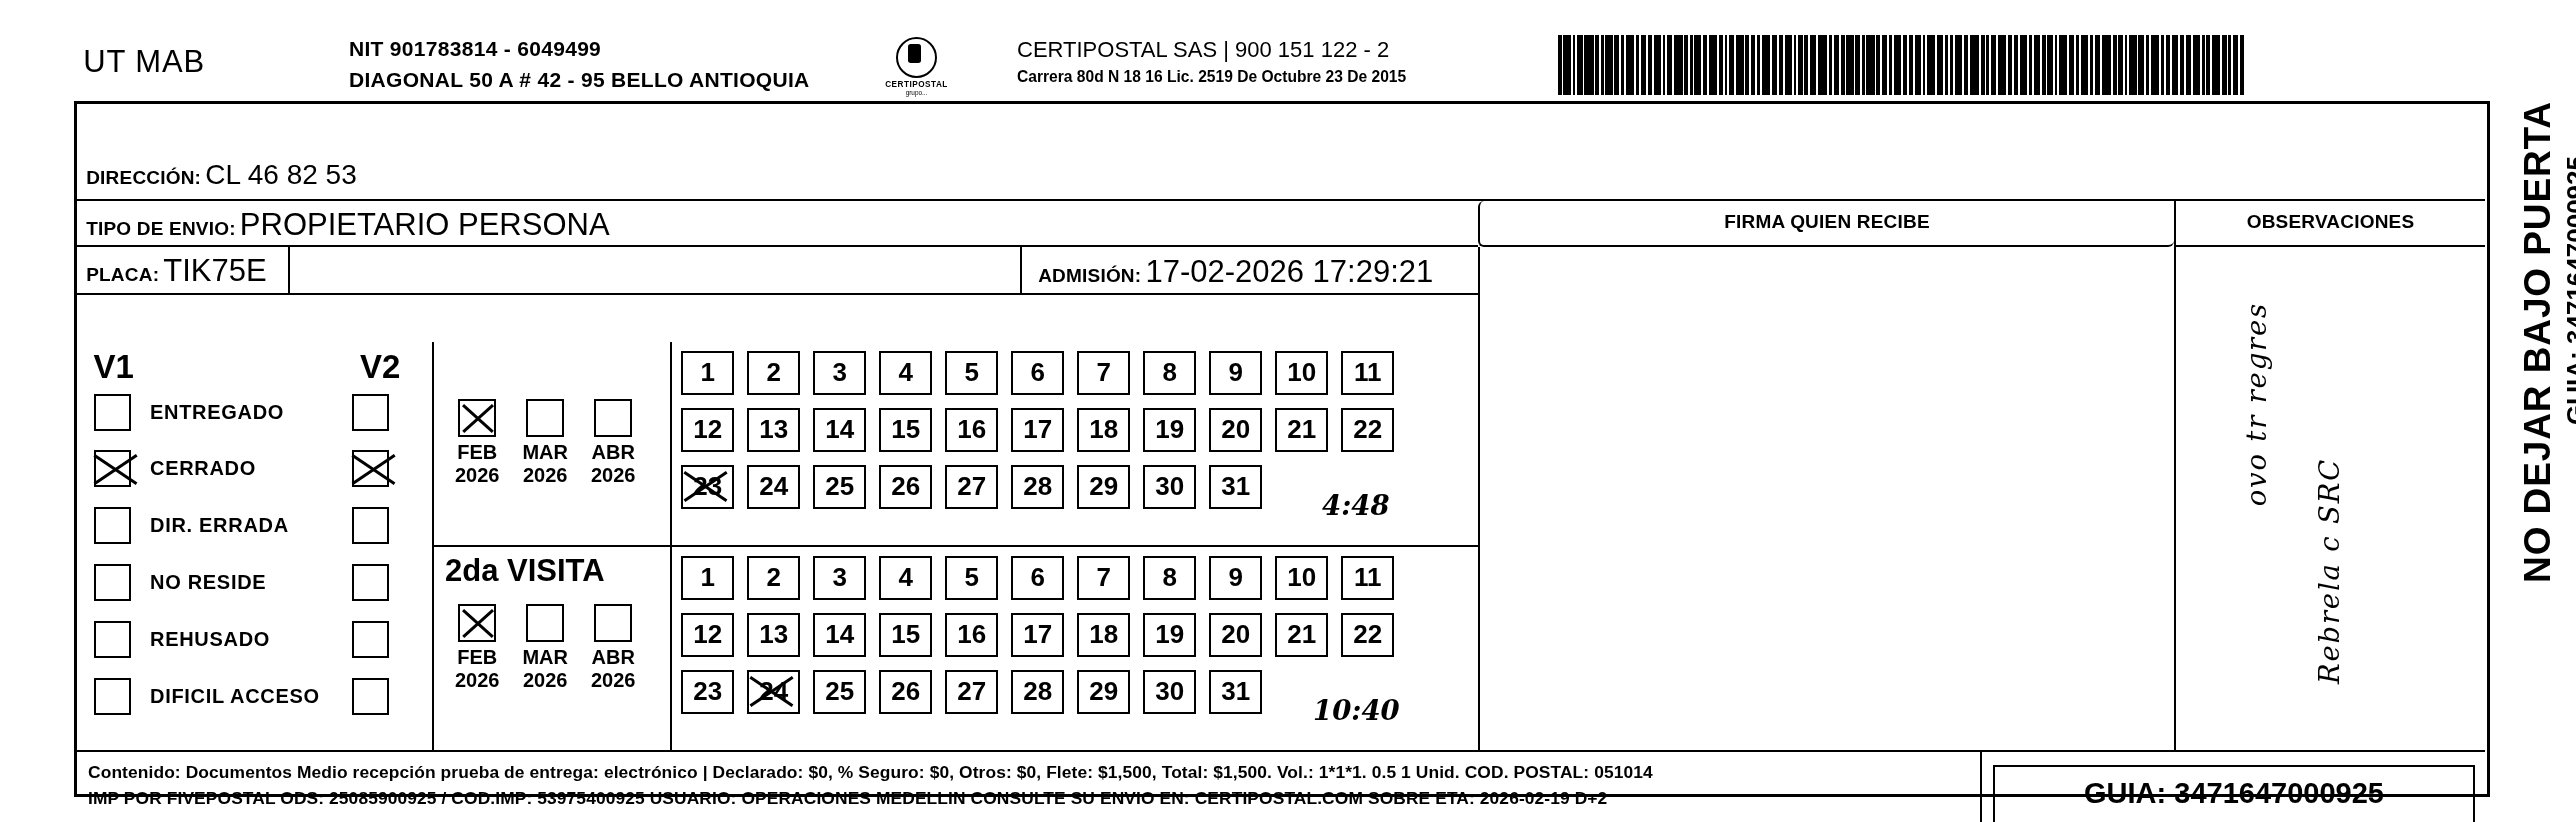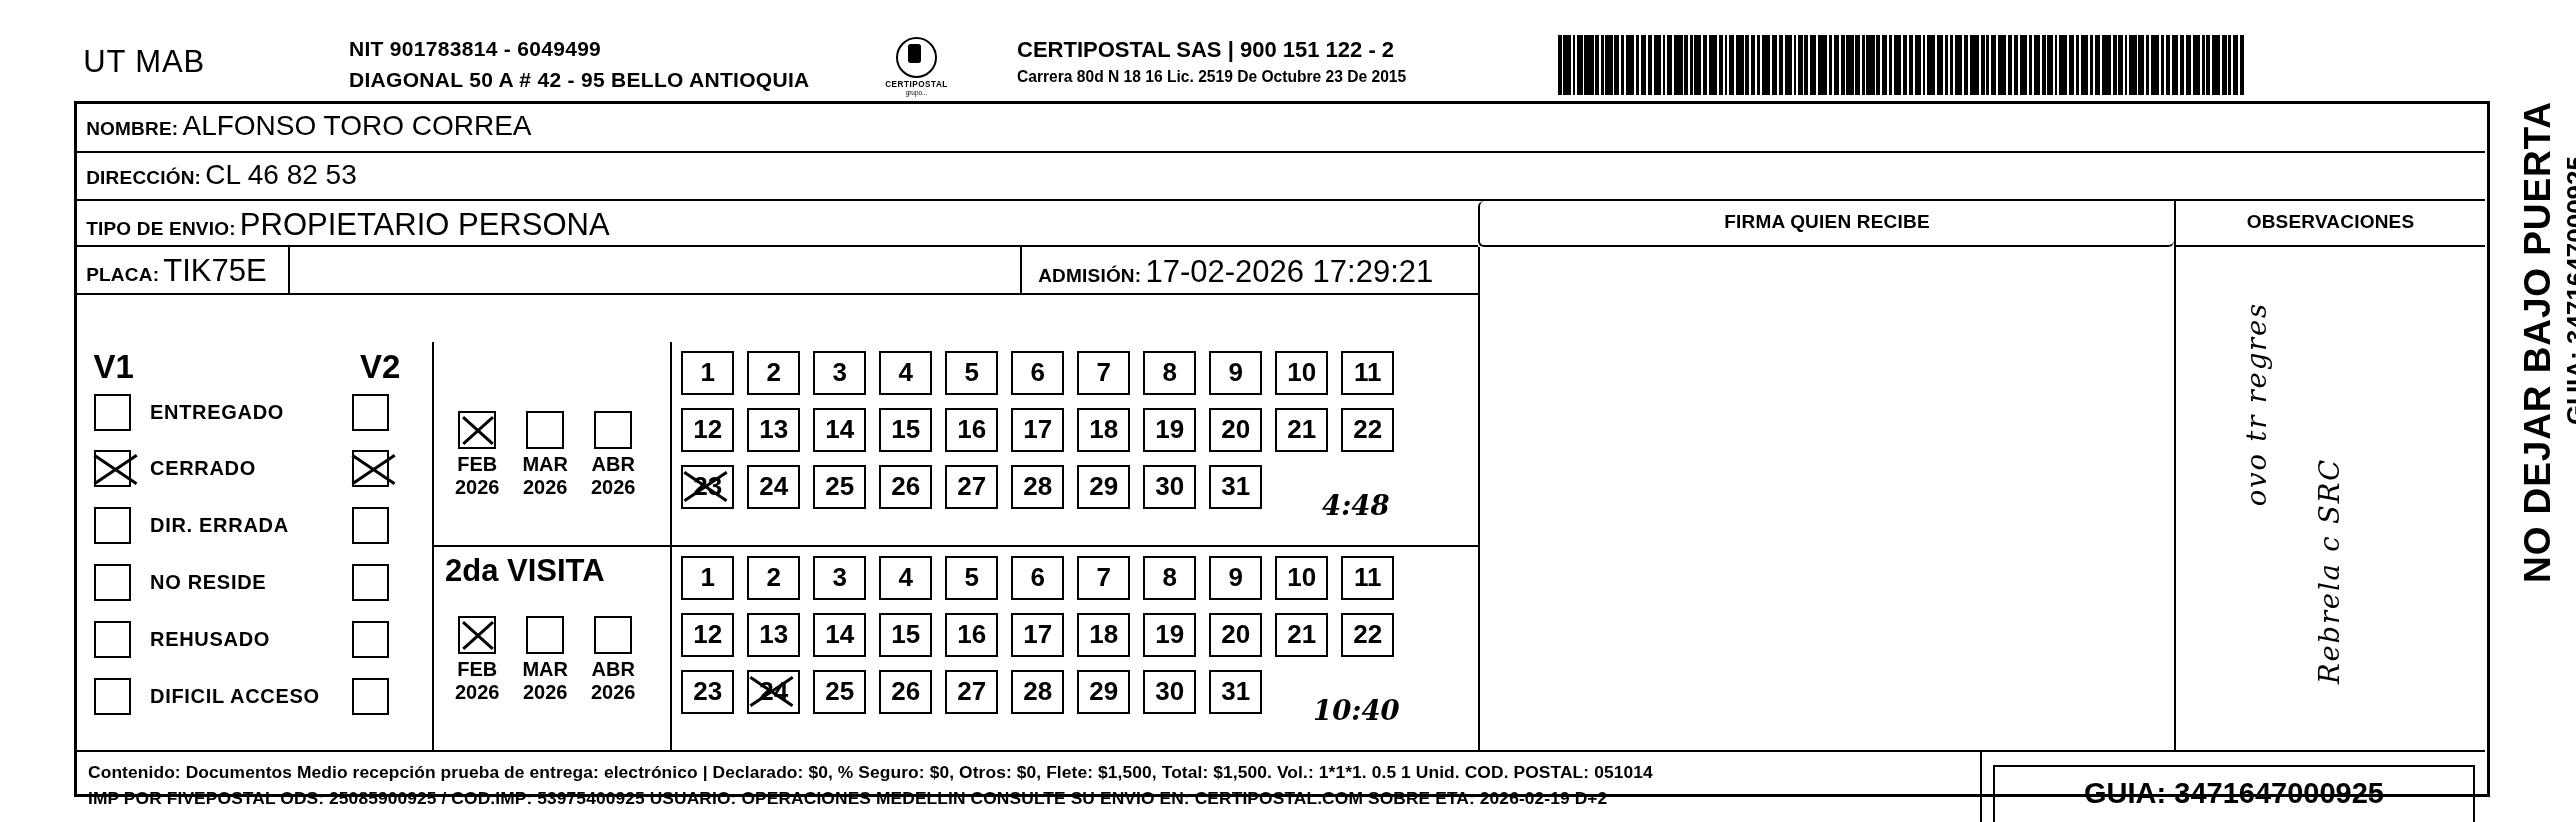--- a/index.html
+++ b/index.html
@@ -11,21 +11,21 @@
   
   .header{position:absolute;left:37px;top:18.3px;width:2473px;height:70px;}
   .brand{position:absolute;left:9.2px;top:13px;font-size:31px;letter-spacing:0.9px;}
   .nit{position:absolute;left:275px;top:5.5px;font-size:21px;font-weight:bold;letter-spacing:0.3px;}
   .nit2{position:absolute;left:275px;top:37px;font-size:21px;font-weight:bold;letter-spacing:0.3px;}
   .logo{position:absolute;left:806px;top:5.5px;width:73px;height:60px;text-align:center;}
   .logo .circ{width:37px;height:37px;border:2.7px solid #000;border-radius:50%;margin:0 auto;position:relative;}
   .logo .circ:after{content:"";position:absolute;left:10px;top:5.5px;width:13px;height:18.3px;background:#000;border-radius:2.7px;}
   .logo .lbl{font-size:8.2px;font-weight:bold;margin-top:1.8px;letter-spacing:0.5px;}
   .logo .lbl2{font-size:6.4px;}
-  .cert{position:absolute;left:943px;top:5.5px;font-size:22px;font-weight:bold;}
+  .cert{position:absolute;left:943px;top:5.5px;font-size:22px;font-weight:normal;}
   .cert2{position:absolute;left:943px;top:37px;font-size:15.6px;font-weight:bold;}
   .barcode{position:absolute;left:1484px;top:3.7px;width:723px;height:60px;}
   .barcode i{display:inline-block;height:60px;background:#000;margin-right:1.8px;vertical-align:top;}
 
   .row{position:absolute;left:0;border-bottom:2.7px solid #000;box-sizing:border-box;}
   .lblsm{font-size:19px;font-weight:bold;letter-spacing:0.2px;}
   .valbig{font-size:28px;}
   .valmed{font-size:31px;}
 
   .r1{top:0;width:2408px;height:49px;}
@@ -51,21 +51,21 @@
   .vrow .c1{position:absolute;left:16.5px;top:3.7px;}
   .vrow .c2{position:absolute;left:275px;top:3.7px;}
   .vrow .t{position:absolute;left:73px;top:11px;font-size:20px;font-weight:bold;letter-spacing:0.7px;}
 
   
   .visit{position:absolute;border-right:2.7px solid #000;box-sizing:border-box;}
   .v1b{left:357px;top:238px;width:238px;height:205px;border-bottom:2.7px solid #000;}
   .v2b{left:357px;top:443px;width:238px;height:205px;border-bottom:2.7px solid #000;}
   .vtitle{font-size:31px;font-weight:bold;padding:5.5px 0 0 11px;}
   .monthrow{position:absolute;top:57px;left:9.2px;width:220px;}
-  .m{display:inline-block;width:68px;text-align:center;vertical-align:top;margin-top:12px;}
+  .m{display:inline-block;width:68px;text-align:center;vertical-align:top;}
   .mbox{width:38px;height:38px;border:2.7px solid #000;box-sizing:border-box;margin:0 auto;position:relative;}
   .mname{font-size:20px;font-weight:bold;margin-top:3.7px;}
   .myear{font-size:20px;font-weight:bold;}
 
   
   .daysblock{position:absolute;box-sizing:border-box;border-bottom:2.7px solid #000;}
   .d1{left:595px;top:238px;width:806px;height:205px;}
   .d2{left:595px;top:443px;width:806px;height:205px;}
   .drow{position:absolute;left:9.2px;height:57px;}
   .day{width:53px;height:44px;border:2.7px solid #000;box-sizing:border-box;display:inline-block;margin-right:13px;text-align:center;font-size:26px;line-height:38px;font-weight:bold;position:relative;}
@@ -108,26 +108,20 @@
       </div>
 
       <div class="cert">CERTIPOSTAL SAS | 900 151 122 - 2</div>
       <div class="cert2">Carrera 80d N 18 16  Lic. 2519 De Octubre 23 De 2015</div>
 
       <div class="barcode" id="barcode"><i style="width:3.7px"></i><i style="width:7.3px"></i><i style="width:2.7px"></i><i style="width:5.5px"></i><i style="width:9.2px"></i><i style="width:3.7px"></i><i style="width:2.7px"></i><i style="width:7.3px"></i><i style="width:4.6px"></i><i style="width:3.7px"></i><i style="width:8.2px"></i><i style="width:2.7px"></i><i style="width:5.5px"></i><i style="width:3.7px"></i><i style="width:7.3px"></i><i style="width:2.7px"></i><i style="width:4.6px"></i><i style="width:9.2px"></i><i style="width:3.7px"></i><i style="width:2.7px"></i><i style="width:6.4px"></i><i style="width:4.6px"></i><i style="width:8.2px"></i><i style="width:3.7px"></i><i style="width:2.7px"></i><i style="width:5.5px"></i><i style="width:7.3px"></i><i style="width:3.7px"></i><i style="width:4.6px"></i><i style="width:2.7px"></i><i style="width:8.2px"></i><i style="width:5.5px"></i><i style="width:3.7px"></i><i style="width:7.3px"></i><i style="width:2.7px"></i><i style="width:4.6px"></i><i style="width:3.7px"></i><i style="width:6.4px"></i><i style="width:9.2px"></i><i style="width:2.7px"></i><i style="width:5.5px"></i><i style="width:3.7px"></i><i style="width:7.3px"></i><i style="width:4.6px"></i><i style="width:2.7px"></i><i style="width:8.2px"></i><i style="width:3.7px"></i><i style="width:5.5px"></i><i style="width:2.7px"></i><i style="width:7.3px"></i><i style="width:4.6px"></i><i style="width:3.7px"></i><i style="width:6.4px"></i><i style="width:2.7px"></i><i style="width:8.2px"></i><i style="width:5.5px"></i><i style="width:3.7px"></i><i style="width:2.7px"></i><i style="width:7.3px"></i><i style="width:4.6px"></i><i style="width:9.2px"></i><i style="width:3.7px"></i><i style="width:2.7px"></i><i style="width:5.5px"></i><i style="width:8.2px"></i><i style="width:3.7px"></i><i style="width:4.6px"></i><i style="width:7.3px"></i><i style="width:2.7px"></i><i style="width:6.4px"></i><i style="width:3.7px"></i><i style="width:5.5px"></i><i style="width:2.7px"></i><i style="width:8.2px"></i><i style="width:4.6px"></i><i style="width:3.7px"></i><i style="width:7.3px"></i><i style="width:2.7px"></i><i style="width:5.5px"></i><i style="width:9.2px"></i><i style="width:3.7px"></i><i style="width:4.6px"></i><i style="width:2.7px"></i><i style="width:7.3px"></i><i style="width:5.5px"></i><i style="width:3.7px"></i><i style="width:8.2px"></i><i style="width:2.7px"></i><i style="width:4.6px"></i><i style="width:6.4px"></i><i style="width:3.7px"></i><i style="width:5.5px"></i><i style="width:7.3px"></i><i style="width:2.7px"></i><i style="width:3.7px"></i><i style="width:8.2px"></i><i style="width:4.6px"></i><i style="width:2.7px"></i><i style="width:5.5px"></i><i style="width:3.7px"></i></div>
     </div>
 
     <div class="frame">
 
-      <div class="row r1">
-        <div class="cellpad">
-          <span class="lblsm">NOMBRE:</span>
-          <span class="valbig">ALFONSO TORO CORREA</span>
-        </div>
-      </div>
 
       <div class="row r2">
         <div class="cellpad">
           <span class="lblsm">DIRECCIÓN:</span>
           <span class="valbig">CL 46 82 53</span>
         </div>
       </div>
 
       <div class="row r3">
         <div class="cellpad">

